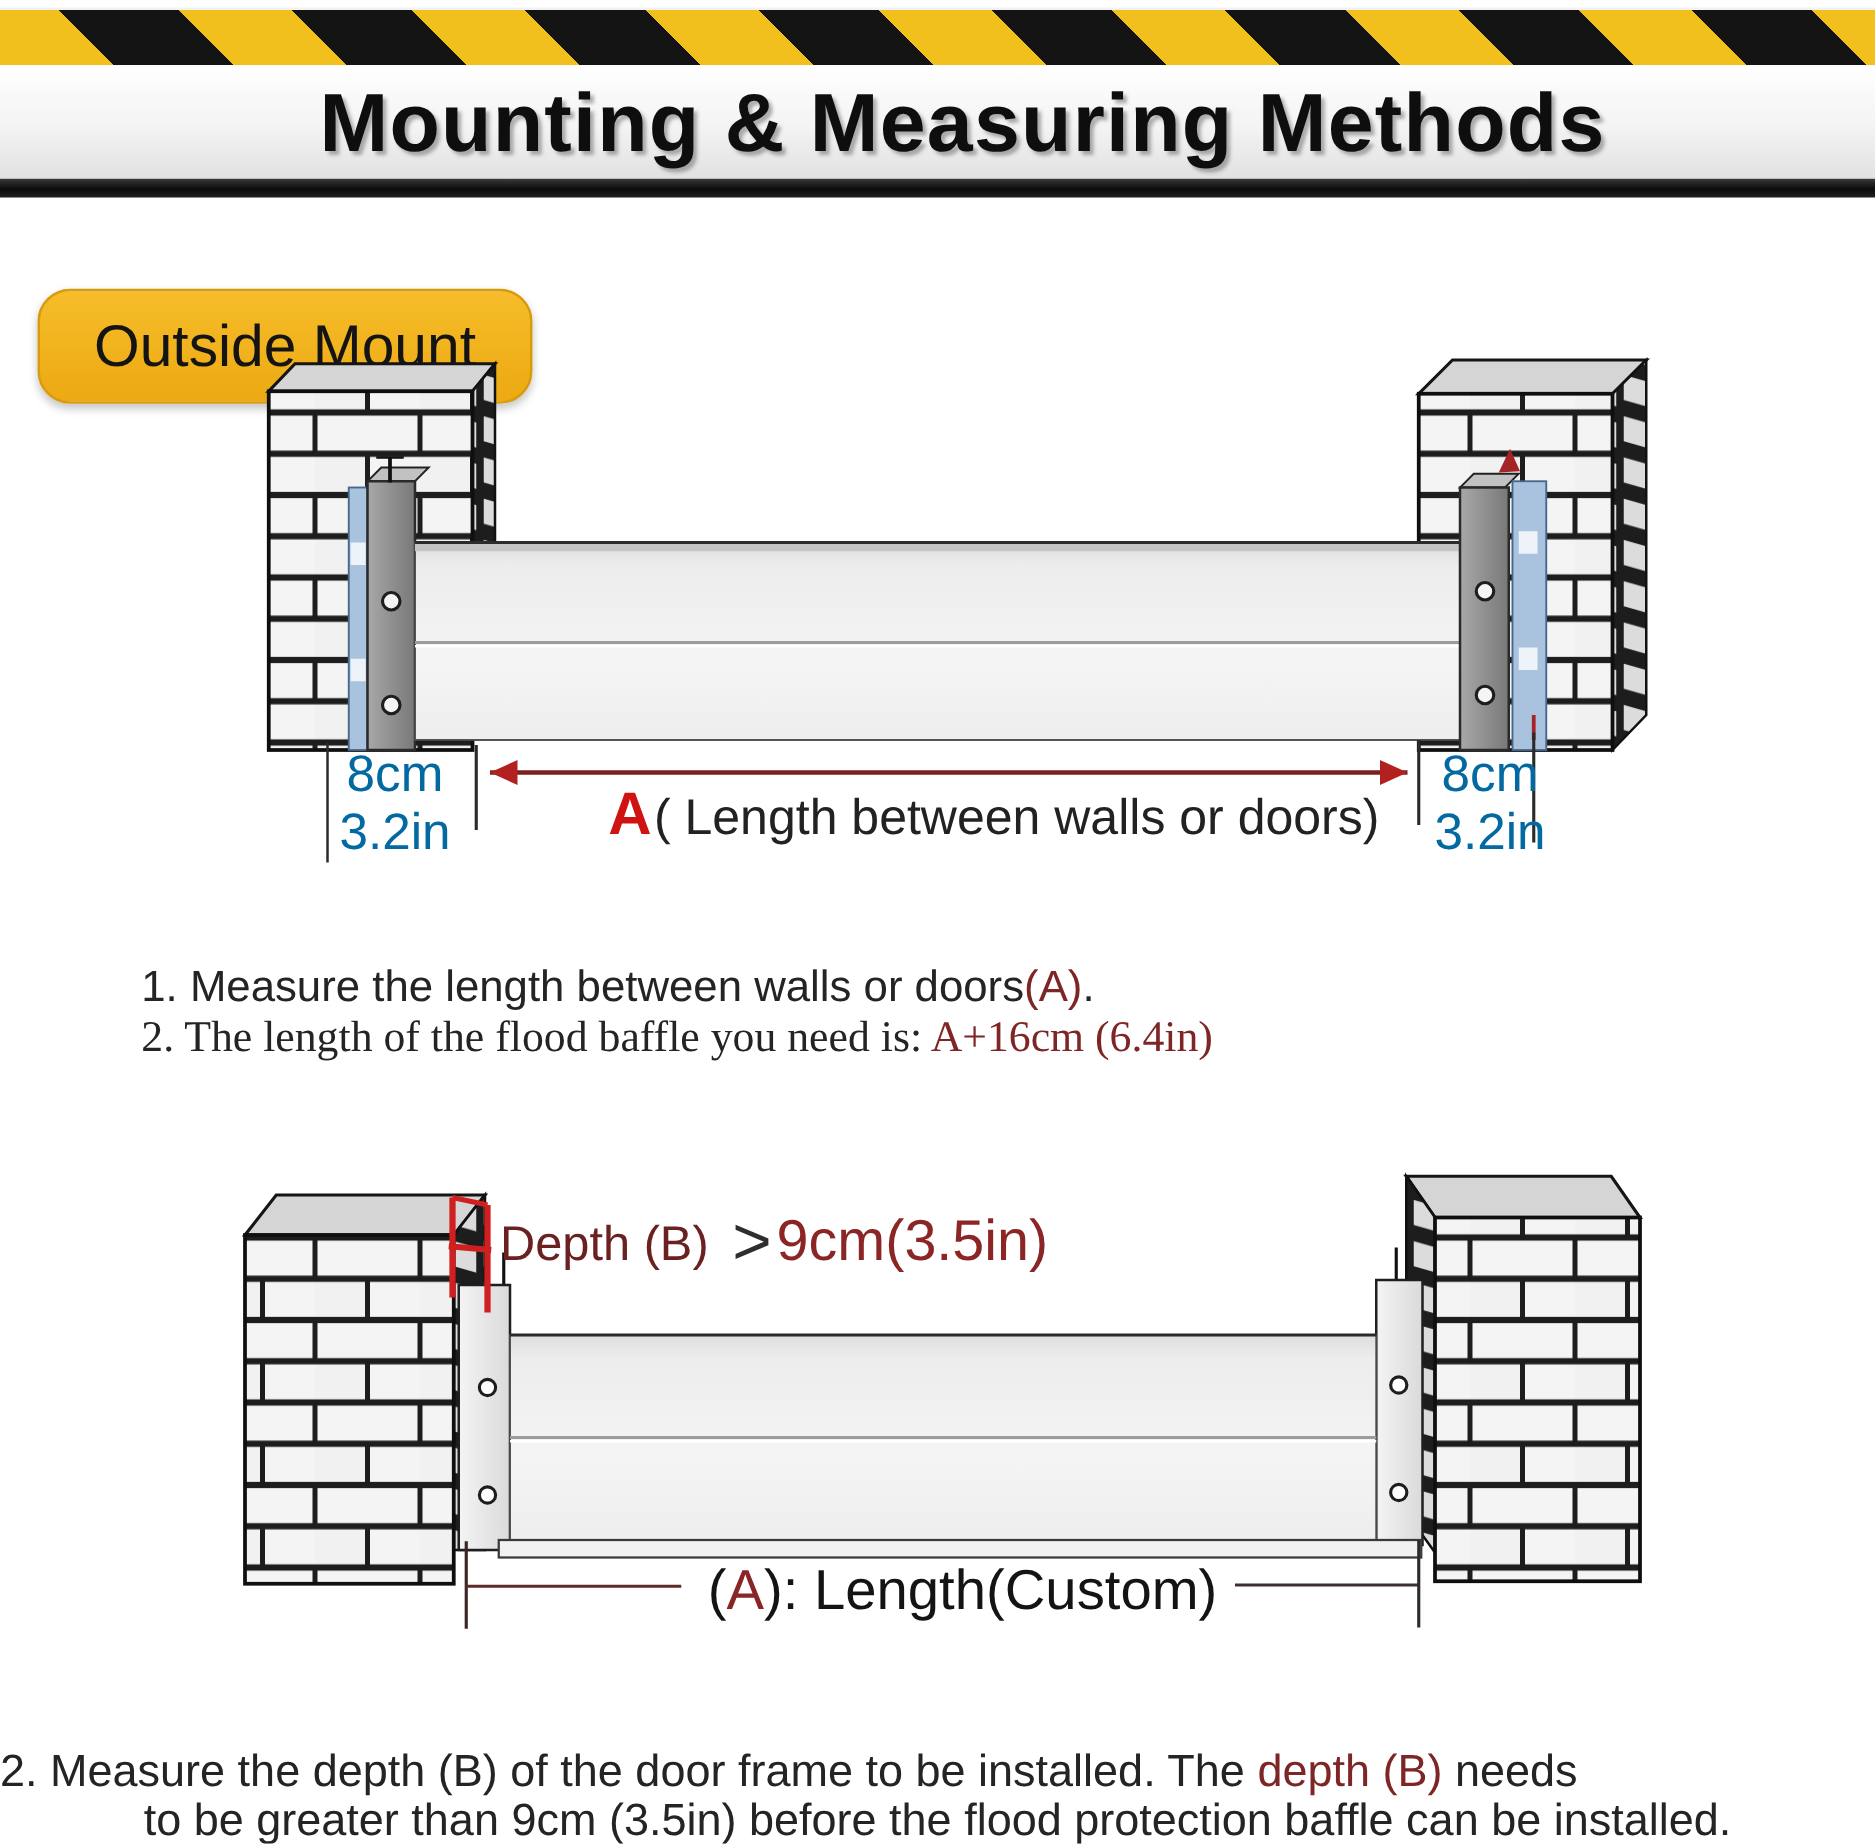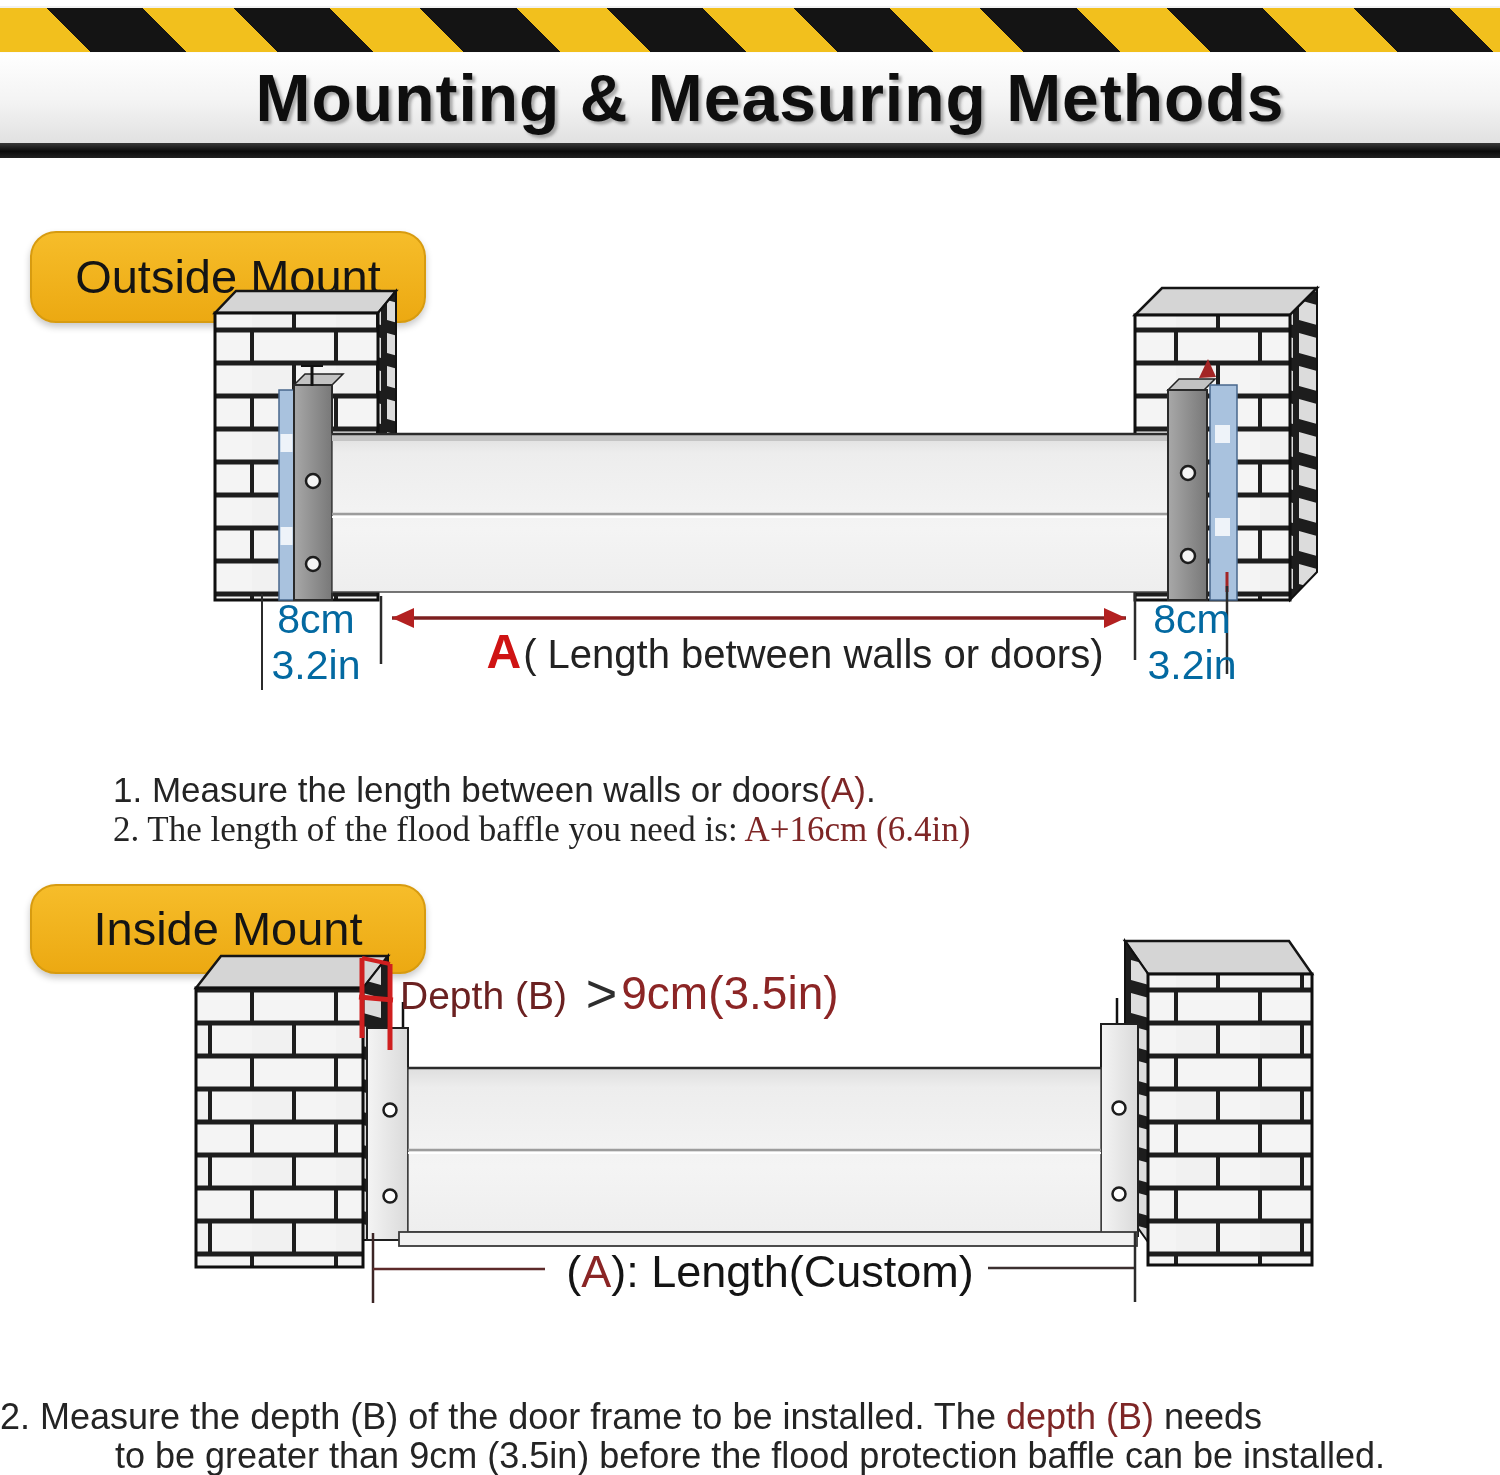--- a/index.html
+++ b/index.html
@@ -52,21 +52,20 @@
 
 <div class="page">
 
   <div class="abs hazard"></div>
   <div class="abs titleband">
     <div class="pagetitle">Mounting &amp; Measuring Methods</div>
   </div>
   <div class="abs blackbar"></div>
 
   <div class="abs badge badge-outside">Outside Mount</div>
-  <div class="abs badge badge-inside">Inside Mount</div>
 
   <svg class="abs" style="left:180px;top:280px;" width="1160" height="420" viewBox="180 280 1160 420">
     <defs>
       <pattern id="brickA" width="84" height="66" patternUnits="userSpaceOnUse">
         <rect width="84" height="66" fill="#1d1d1d"></rect>
         <rect x="2" y="2.5" width="80" height="28" fill="#f4f4f4"></rect>
         <rect x="-40" y="35.5" width="80" height="28" fill="#f1f1f1"></rect>
         <rect x="44" y="35.5" width="80" height="28" fill="#f4f4f4"></rect>
       </pattern>
       <pattern id="sideA" width="24" height="33" patternUnits="userSpaceOnUse">

